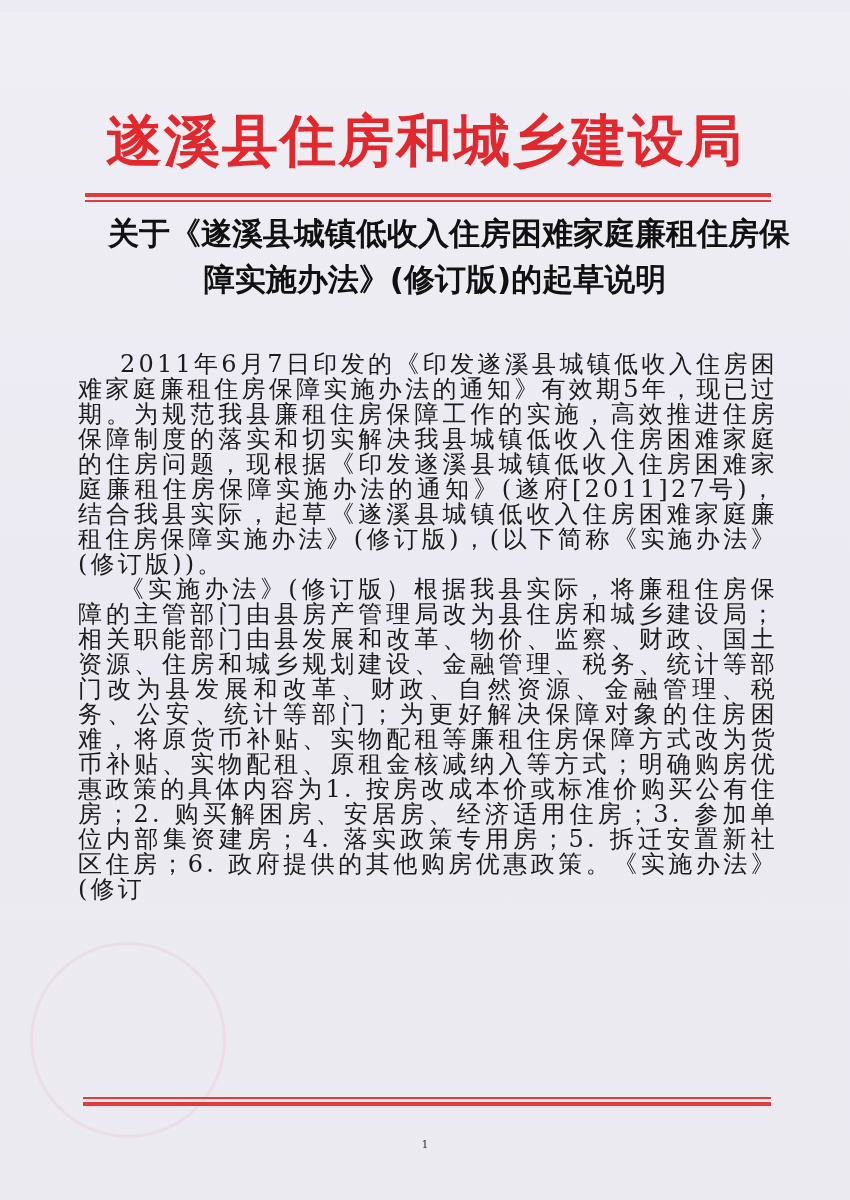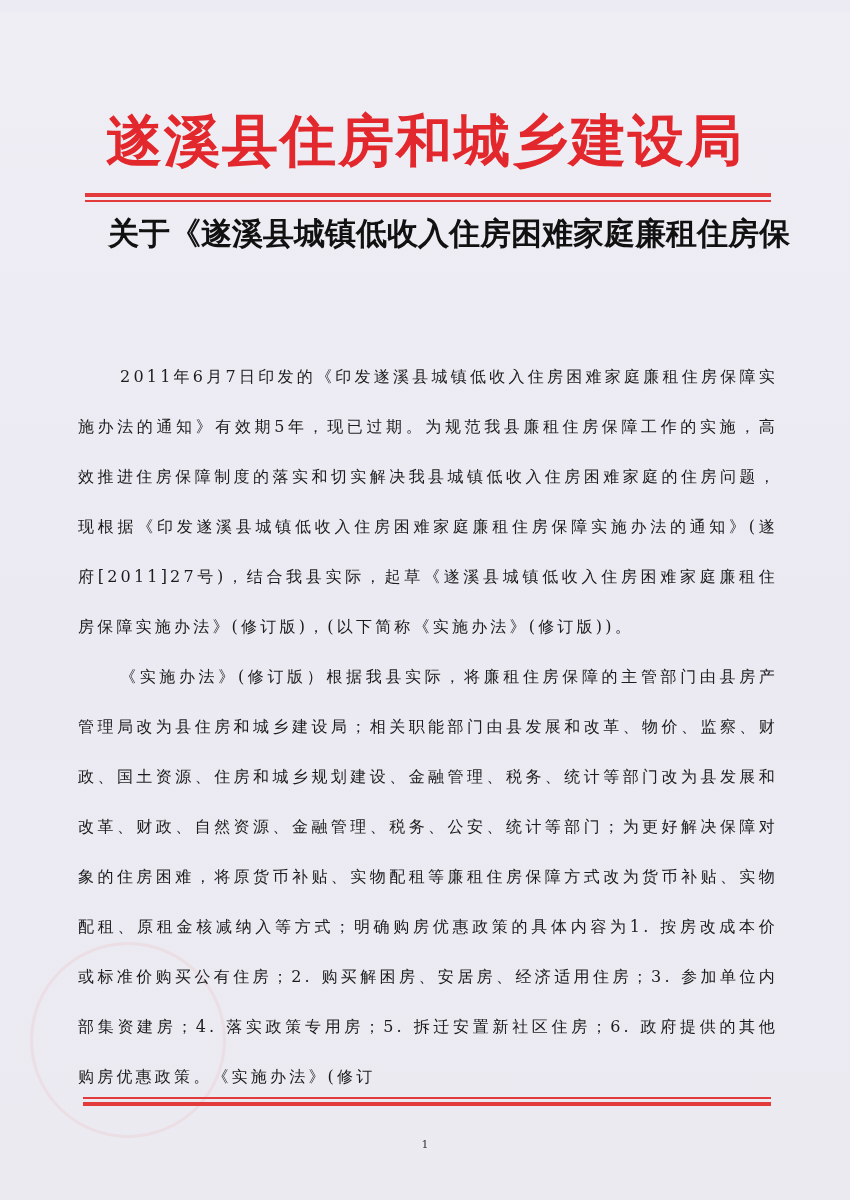--- a/index.html
+++ b/index.html
@@ -37,22 +37,22 @@
     font-size: 31px;
     line-height: 46px;
     color: #111;
   }
   .title .l1 { display: block; text-align: right; padding-left: 8px; }
   .title .l2 { display: block; text-align: center; padding-left: 10px; }
 
   .body {
     position: absolute; left: 78px; top: 340px; width: 700px;
     font-family: "DejaVu Serif", "Liberation Serif", serif;
-    font-size: 16px;
-    line-height: 50px;
+    font-size: 24px;
+    line-height: 25px;
     letter-spacing: 3.2px;
     color: #1c1c1c;
   }
   .body p { margin: 0; text-align: justify; text-align-last: left; }
   .body .indent { text-indent: 42px; }
 
   .rule-bottom { position: absolute; left: 83px; top: 1085px; width: 688px; }
   .rule-bottom .thin { height: 2px; background: #e33a3c; }
   .rule-bottom .gap { height: 3px; }
   .rule-bottom .thick { height: 4px; background: #e33a3c; }
@@ -80,20 +80,21 @@
   <div class="masthead">遂溪县住房和城乡建设局</div>
 
   <div class="rule-top">
     <div class="thick"></div>
     <div class="gap"></div>
     <div class="thin"></div>
   </div>
 
   <div class="title">
     <span class="l1">关于《遂溪县城镇低收入住房困难家庭廉租住房保</span>
+    <span class="l2">障实施办法》(修订版)的起草说明</span>
   </div>
 
   <div class="body">
     <p class="indent">2011年6月7日印发的《印发遂溪县城镇低收入住房困难家庭廉租住房保障实施办法的通知》有效期5年，现已过期。为规范我县廉租住房保障工作的实施，高效推进住房保障制度的落实和切实解决我县城镇低收入住房困难家庭的住房问题，现根据《印发遂溪县城镇低收入住房困难家庭廉租住房保障实施办法的通知》(遂府[2011]27号)，结合我县实际，起草《遂溪县城镇低收入住房困难家庭廉租住房保障实施办法》(修订版)，(以下简称《实施办法》(修订版))。</p>
     <p class="indent">《实施办法》(修订版）根据我县实际，将廉租住房保障的主管部门由县房产管理局改为县住房和城乡建设局；相关职能部门由县发展和改革、物价、监察、财政、国土资源、住房和城乡规划建设、金融管理、税务、统计等部门改为县发展和改革、财政、自然资源、金融管理、税务、公安、统计等部门；为更好解决保障对象的住房困难，将原货币补贴、实物配租等廉租住房保障方式改为货币补贴、实物配租、原租金核减纳入等方式；明确购房优惠政策的具体内容为1. 按房改成本价或标准价购买公有住房；2. 购买解困房、安居房、经济适用住房；3. 参加单位内部集资建房；4. 落实政策专用房；5. 拆迁安置新社区住房；6. 政府提供的其他购房优惠政策。《实施办法》(修订</p>
   </div>
 
   <div class="rule-bottom">
     <div class="thin"></div>
     <div class="gap"></div>

